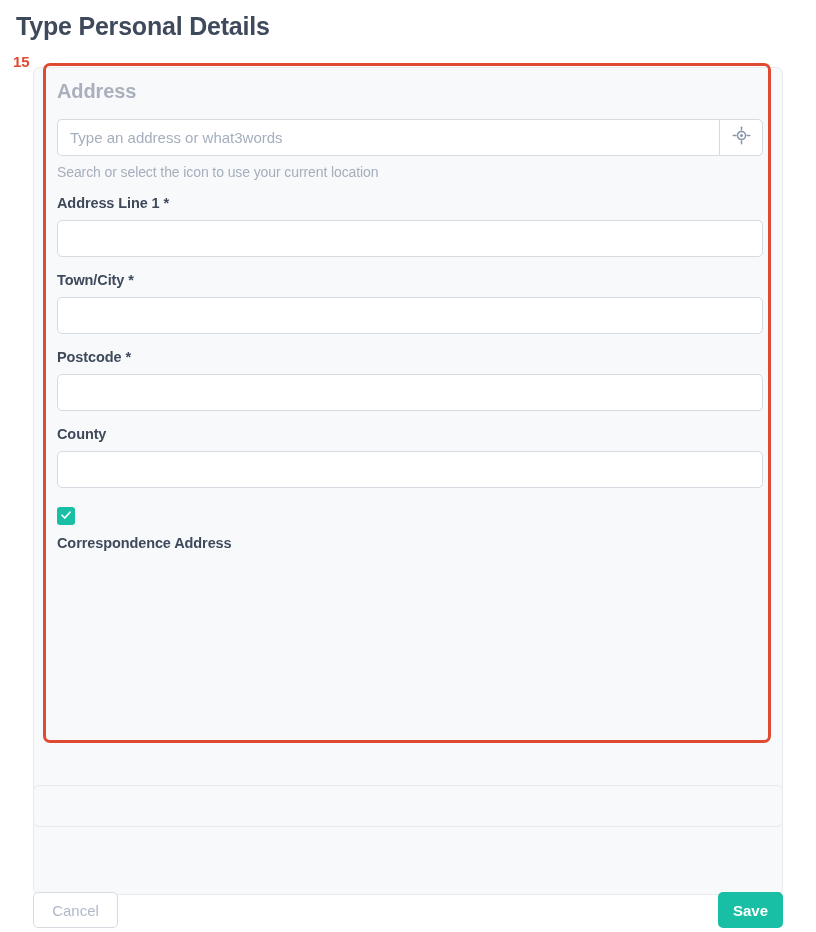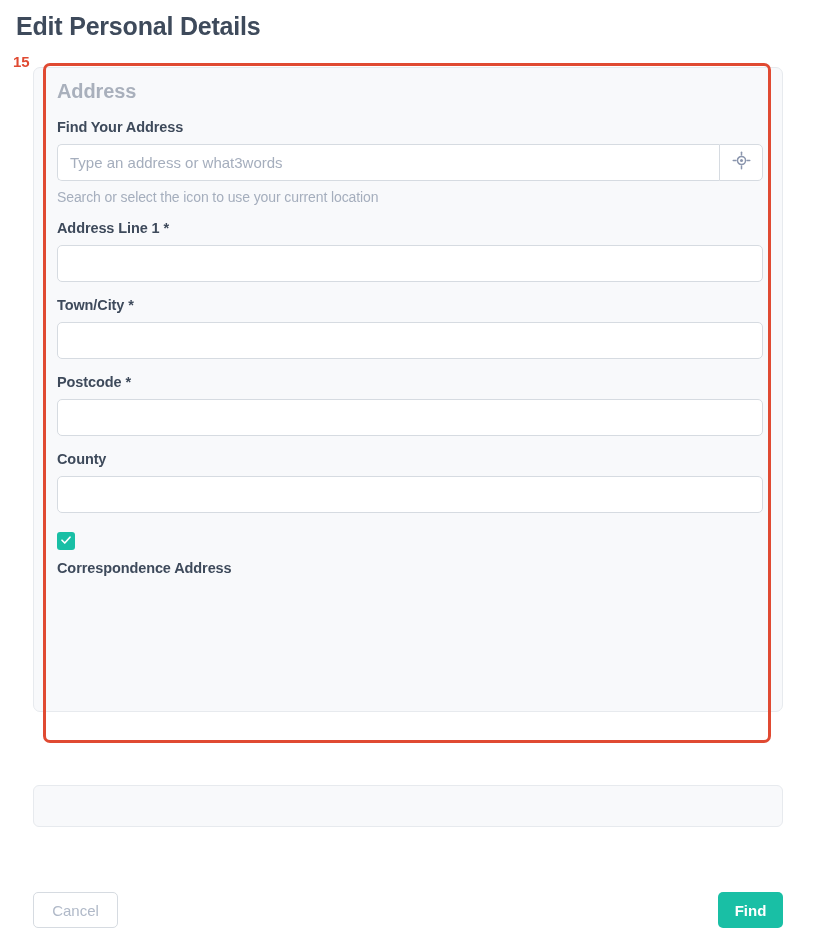--- a/index.html
+++ b/index.html
@@ -53,21 +53,21 @@
     z-index: 21;
     line-height: 1;
   }
 
   
   .card {
     position: absolute;
     left: 33px;
     top: 67px;
     width: 750px;
-    height: 645px;
+    height: 828px;
     background: #f8f9fb;
     border: 1px solid #e7eaee;
     border-radius: 7px;
     padding-left: 12px;
   }
 
   .card-inner {
     position: absolute;
     left: 23px;
     top: 12px;
@@ -216,32 +216,31 @@
     font-family: "Liberation Sans", sans-serif;
     color: #ffffff;
     cursor: pointer;
   }
 </style>
 </head>
 <body>
 
 <div class="page">
 
-  <div class="page-title">Edit Personal Details</div>
+  <div class="page-title">Type Personal Details</div>
 
   <div class="annotation-number">15</div>
   <div class="annotation-box"></div>
 
   <div class="card">
     <div class="card-inner">
 
       <div class="section-heading">Address</div>
 
       <div class="field">
-        <label class="field-label">Find Your Address</label>
         <div class="search-row">
           <input class="search-input" type="text" placeholder="Type an address or what3words" style="">
           <div class="search-addon">
             <span>
               <svg width="19" height="19" viewBox="0 0 24 24" fill="none" stroke="#8a95ad" stroke-width="1.9" stroke-linecap="round">
                 <circle cx="12" cy="12" r="5.1"></circle>
                 <circle cx="12" cy="12" r="1.9" fill="#8a95ad" stroke="none"></circle>
                 <line x1="12" y1="1.6" x2="12" y2="5"></line>
                 <line x1="12" y1="19" x2="12" y2="22.4"></line>
                 <line x1="1.6" y1="12" x2="5" y2="12"></line>
@@ -284,15 +283,15 @@
         </div>
         <label class="checkbox-label">Correspondence Address</label>
       </div>
 
     </div>
   </div>
 
   <div class="empty-card"></div>
 
   <button class="btn-cancel">Cancel</button>
-  <button class="btn-save">Find</button>
+  <button class="btn-save">Save</button>
 
 </div>
 
 </body></html>

